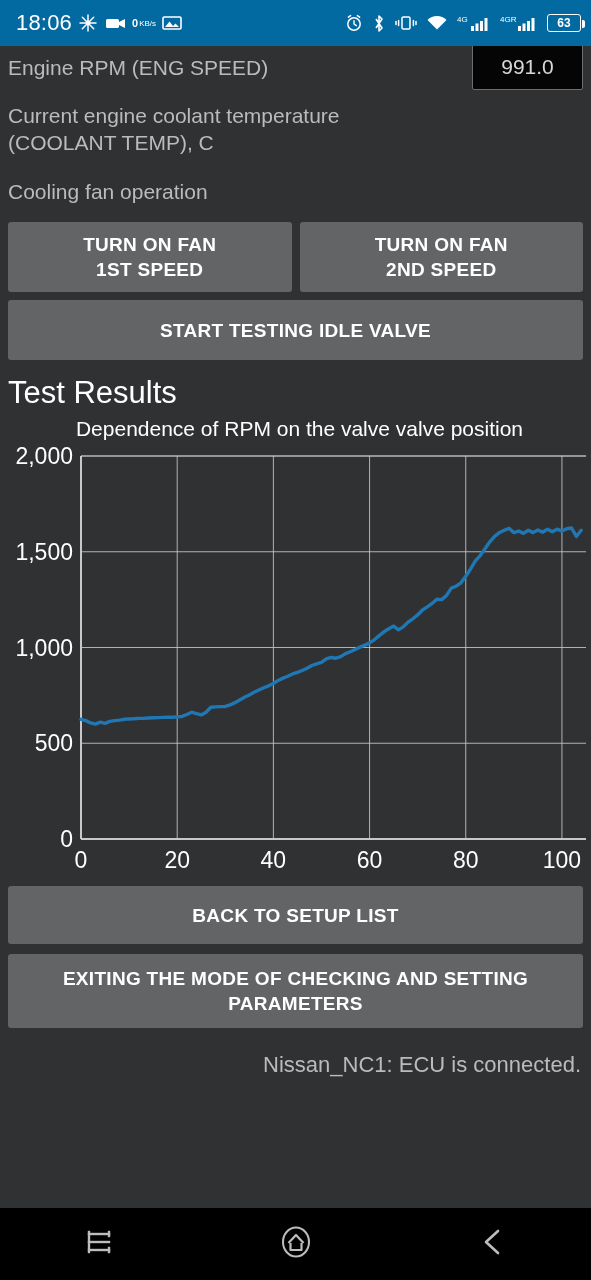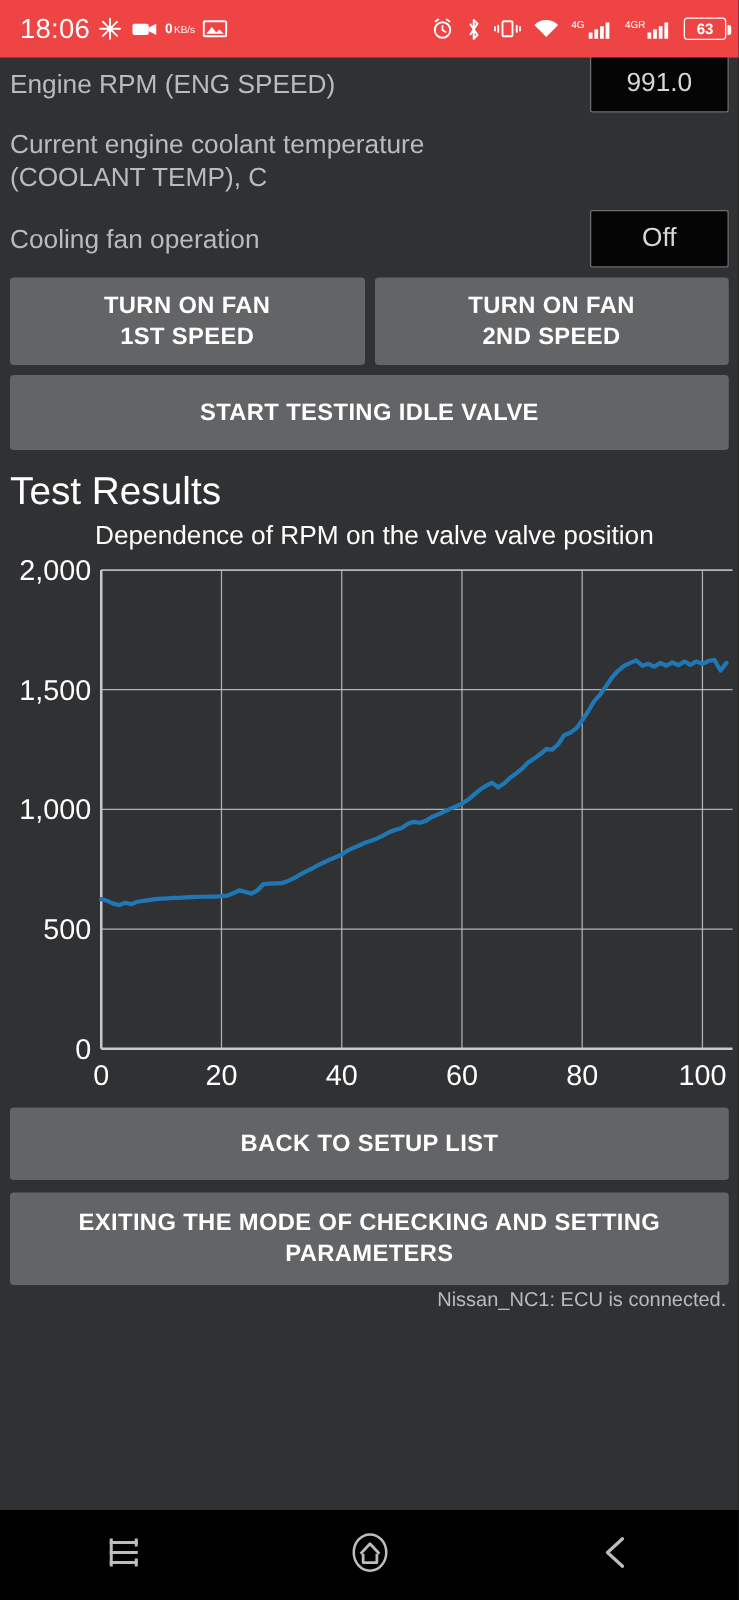--- a/index.html
+++ b/index.html
@@ -12,21 +12,21 @@
   #app {
     position: relative;
     width: 591px; height: 1280px;
     background: #303133;
   }
 
   
   .statusbar {
     position: absolute; top: 0; left: 0;
     width: 591px; height: 46px;
-    background: #ef4444;
+    background: #0369a1;
     display: flex; align-items: center;
     padding: 0 10px 0 16px;
     z-index: 30;
   }
   .sb-clock {
     color: #fff; font-size: 22px; letter-spacing: .2px;
     font-family: "Liberation Sans", sans-serif;
   }
   .sb-left { display: flex; align-items: center; gap: 6px; }
   .sb-right { margin-left: auto; display: flex; align-items: center; gap: 9px; }
@@ -109,22 +109,22 @@
     color: #ffffff; font-size: 21px; line-height: 26px;
   }
   .chart-svg { position: absolute; top: 0; left: 0; }
 
   
   .btm-btns { margin-top: 10px; }
   .btn-back { width: 100%; height: 58px; }
   .btn-exit { width: 100%; height: 74px; margin-top: 10px; flex-direction: column; }
   .status-line {
     text-align: right;
-    color: #b9bbbd; font-size: 16px;
-    margin-top: 4px; padding-right: 2px;
+    color: #b9bbbd; font-size: 22px;
+    margin-top: 24px; padding-right: 2px;
   }
 
   
   .navbar {
     position: absolute; bottom: 0; left: 0;
     width: 591px; height: 72px;
     background: #000;
     display: flex; align-items: center; justify-content: space-around;
   }
   .nav-btn {
@@ -224,21 +224,20 @@
       <div class="row-label">Engine RPM (ENG SPEED)</div>
       <div class="val-box">991.0</div>
     </div>
 
     <div class="row">
       <div class="row-label">Current engine coolant temperature (COOLANT TEMP), C</div>
     </div>
 
     <div class="row">
       <div class="row-label">Cooling fan operation</div>
-      <div class="val-box">Off</div>
     </div>
 
     <div class="btn-row">
       <div class="btn btn-half">
         <div>
           <div>TURN ON FAN</div>
           <div>1ST SPEED</div>
         </div>
       </div>
       <div class="btn btn-half">

